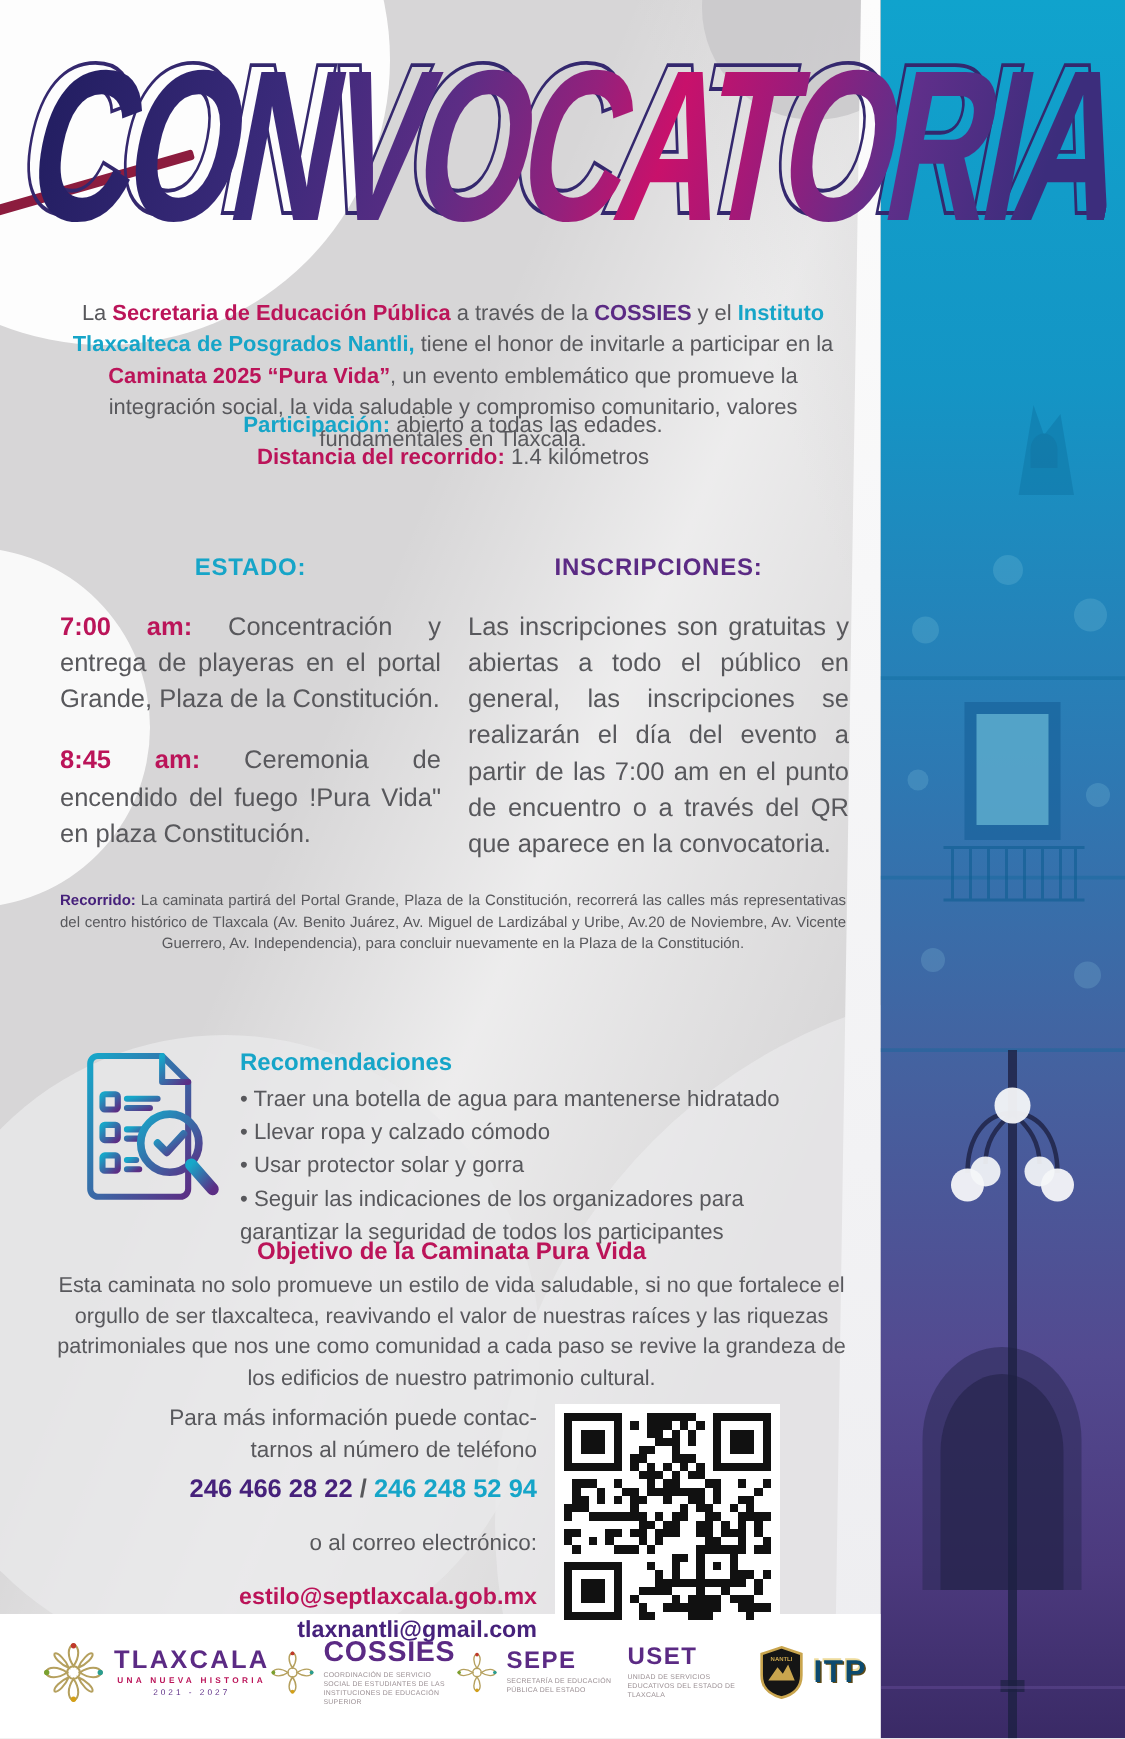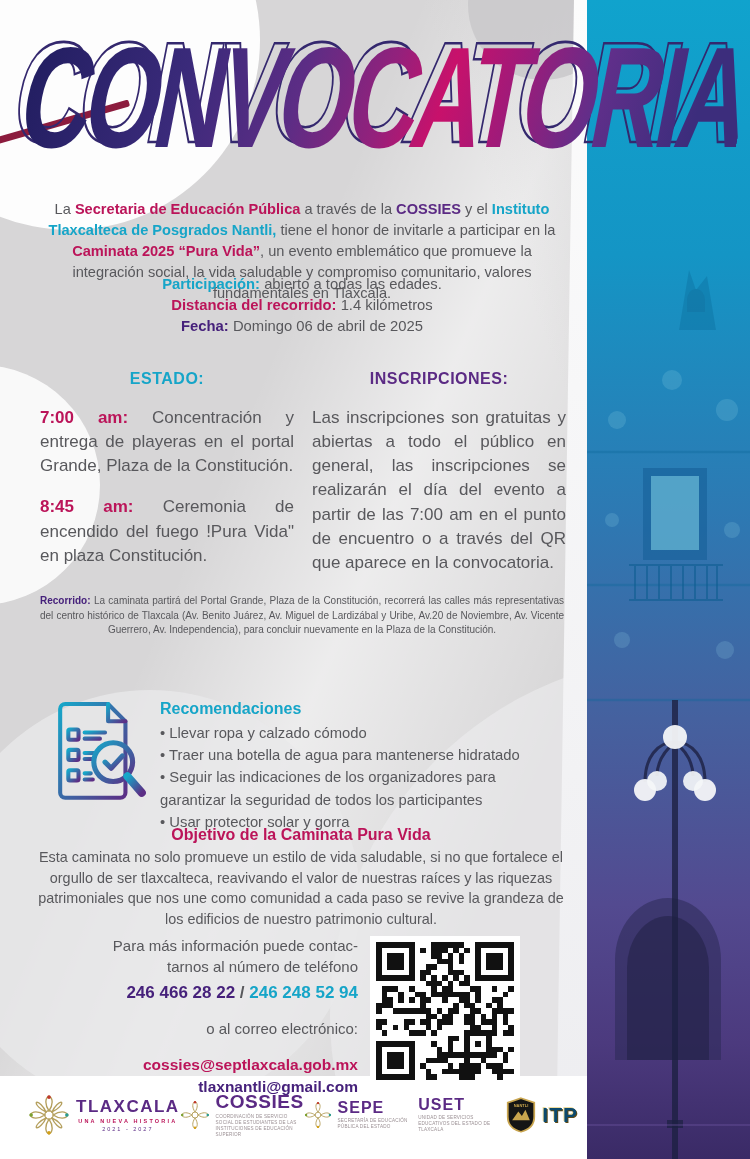--- a/index.html
+++ b/index.html
@@ -181,21 +181,20 @@
   <div class="title-wrap">
     <div class="title stroke">CONVOCATORIA</div>
     <div class="title fill">CONVOCATORIA</div>
   </div>
 
   <p class="content-block intro"><span>La </span><b class="magenta">Secretaria de Educación Pública</b><span> a través de la </span><b class="purple">COSSIES</b><span> y el </span><b class="teal">Instituto Tlaxcalteca de Posgrados Nantli,</b><span> tiene el honor de invitarle a participar en la </span><b class="magenta">Caminata 2025 “Pura Vida”</b><span>, un evento emblemático que promueve la integración social, la vida saludable y compromiso comunitario, valores fundamentales en Tlaxcala.</span></p>
 
   <div class="content-block detalles">
     <p><b class="teal">Participación:</b><span> abierto a todas las edades.</span></p>
     <p><b class="magenta">Distancia del recorrido:</b><span> 1.4 kilómetros</span></p>
-    <p><b class="deep">Fecha:</b><span> Domingo 06 de abril de 2025</span></p>
   </div>
 
   <div class="content-block columns">
     <div class="col">
       <h3 class="teal">ESTADO:</h3>
       <p><b class="magenta">7:00 am:</b><span> Concentración y entrega de playeras en el portal Grande, Plaza de la Constitución.</span></p>
       <p><b class="magenta">8:45 am:</b><span> Ceremonia de encendido del fuego !Pura Vida" en plaza Constitución.</span></p>
     </div>
     <div class="col">
       <h3 class="purple">INSCRIPCIONES:</h3>
@@ -223,39 +222,39 @@
         <path d="M32,53 H42 M32,59 H40"></path>
         <path d="M32,73 H38 M32,79 H40"></path>
         <circle cx="60" cy="62" r="19" stroke-width="5"></circle>
         <path d="M74,76 L88,92" stroke-width="8"></path>
         <path d="M52,62 l6,6 l11,-12" stroke-width="5"></path>
       </g>
     </svg>
     <div class="rec-body">
       <h4 class="teal">Recomendaciones</h4>
       <ul>
+        <li>Traer una botella de agua para mantenerse hidratado</li>
         <li>Llevar ropa y calzado cómodo</li>
-        <li>Traer una botella de agua para mantenerse hidratado</li>
+        <li>Usar protector solar y gorra</li>
         <li>Seguir las indicaciones de los organizadores para garantizar la seguridad de todos los participantes</li>
-        <li>Usar protector solar y gorra</li>
       </ul>
     </div>
   </div>
 
   <div class="content-block objetivo">
     <h4 class="magenta">Objetivo de la Caminata Pura Vida</h4>
     <p>Esta caminata no solo promueve un estilo de vida saludable, si no que fortalece el orgullo de ser tlaxcalteca, reavivando el valor de nuestras raíces y las riquezas patrimoniales que nos une como comunidad a cada paso se revive la grandeza de los edificios de nuestro patrimonio cultural.</p>
   </div>
 
   <div class="content-block contact-row">
     <div class="contact">
       <p><span>Para más información puede contac-</span><br><span>tarnos al número de teléfono</span></p>
       <p class="phones"><span class="deep">246 466 28 22</span><span> / </span><span class="teal">246 248 52 94</span></p>
       <p class="mail-label">o al correo electrónico:</p>
-      <p class="email magenta">cossies@septlaxcala.gob.mx</p>
+      <p class="email magenta">estilo@septlaxcala.gob.mx</p>
       <p class="email deep">tlaxnantli@gmail.com</p>
     </div>
     <div class="qr-box" id="qr">
         <svg viewBox="0 0 25 25" shape-rendering="crispEdges">
           <rect width="25" height="25" fill="#fff"></rect>
           <rect x="0" y="0" width="1" height="1" fill="#111"></rect>
           <rect x="1" y="0" width="1" height="1" fill="#111"></rect>
           <rect x="2" y="0" width="1" height="1" fill="#111"></rect>
           <rect x="3" y="0" width="1" height="1" fill="#111"></rect>
           <rect x="4" y="0" width="1" height="1" fill="#111"></rect>

